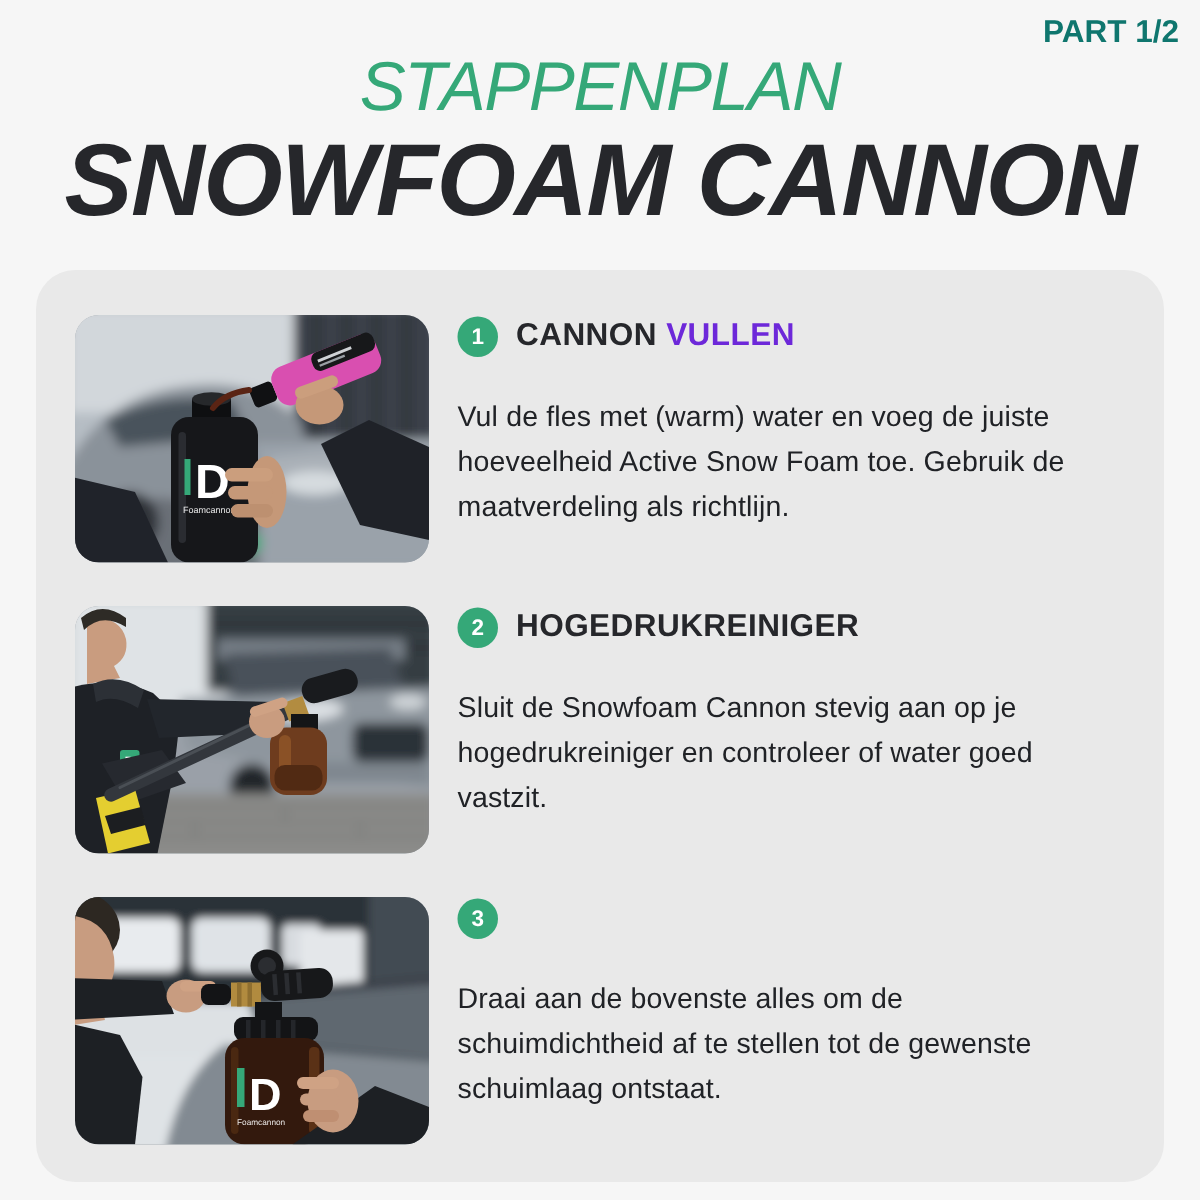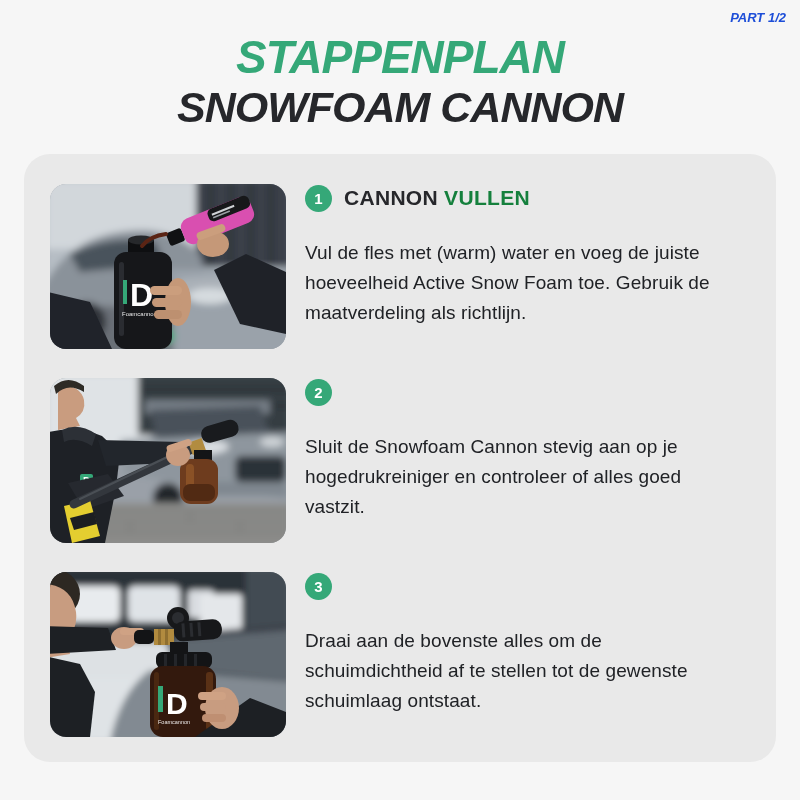--- a/index.html
+++ b/index.html
@@ -5,30 +5,30 @@
   html,body{margin:0;padding:0;}
   body{
     width:800px;height:800px;overflow:hidden;
     background:#f6f6f6;
     font-family:"Liberation Sans", sans-serif;
     position:relative;
   }
   
   .part-label{
     position:absolute;top:10px;right:14px;
-    font-size:13px;font-weight:700;font-style:italic;
-    color:#1d4ed8;letter-spacing:0px;
+    font-size:21px;font-weight:700;
+    color:#0f766e;letter-spacing:0px;
   }
   .titles{text-align:center;padding-top:34px;line-height:1.04;}
   .title-line1{
-    color:#35a878;font-size:46px;font-weight:700;font-style:italic;
+    color:#35a878;font-size:46px;font-weight:400;font-style:italic;
     letter-spacing:-1px;
   }
   .title-line2{
-    color:#26272b;font-size:43px;font-weight:700;font-style:italic;
+    color:#26272b;font-size:68px;font-weight:700;font-style:italic;
     letter-spacing:-1px;margin-top:3px;
   }
   
   .card{
     width:752px;height:608px;box-sizing:border-box;
     margin:24px auto 0;
     background:#e9e9e9;border-radius:26px;
     padding:30px 26px 25px;
   }
   .step-row{display:flex;gap:19px;margin-bottom:29px;}
@@ -44,21 +44,21 @@
     width:27px;height:27px;border-radius:50%;
     background:#35a878;color:#ffffff;
     font-size:15px;font-weight:700;
     display:flex;align-items:center;justify-content:center;
     flex:none;
   }
   .heading{
     font-size:21px;font-weight:700;color:#26272b;letter-spacing:0.3px;
     white-space:nowrap;
   }
-  .heading .accent{color:#15803d;}
+  .heading .accent{color:#6d28d9;}
   .step-body{
     margin-top:26px;max-width:432px;
     font-size:19px;line-height:30px;color:#202226;letter-spacing:0.1px;
   }
 </style>
 </head>
 <body>
 
 <div class="part-label">PART 1/2</div>
 
@@ -185,22 +185,23 @@
         </g>
         <g>
           <ellipse cx="128" cy="77" rx="12" ry="11" fill="#c99c7f"></ellipse>
           <rect x="116" y="64" width="26" height="7" rx="3.5" fill="#cfa284" transform="rotate(-18 129 67)"></rect>
         </g>
       </svg>
     </div>
     <div class="step-content">
       <div class="step-head">
         <div class="badge">2</div>
+        <div class="heading"><span>HOGEDRUKREINIGER</span><span class="accent"></span></div>
       </div>
-      <div class="step-body">Sluit de Snowfoam Cannon stevig aan op je hogedrukreiniger en controleer of alles goed vastzit.</div>
+      <div class="step-body">Sluit de Snowfoam Cannon stevig aan op je hogedrukreiniger en controleer of water goed vastzit.</div>
     </div>
   </div>
 
   <div class="step-row">
     <div class="photo" role="img" aria-label="Hand draait aan de bovenste knop van de snowfoam cannon bij een witte garagedeur">
       <svg viewBox="0 0 236 165">
         <defs>
             <filter id="blur3" x="-20%" y="-20%" width="140%" height="140%">
               <feGaussianBlur stdDeviation="3"></feGaussianBlur>
             </filter>

